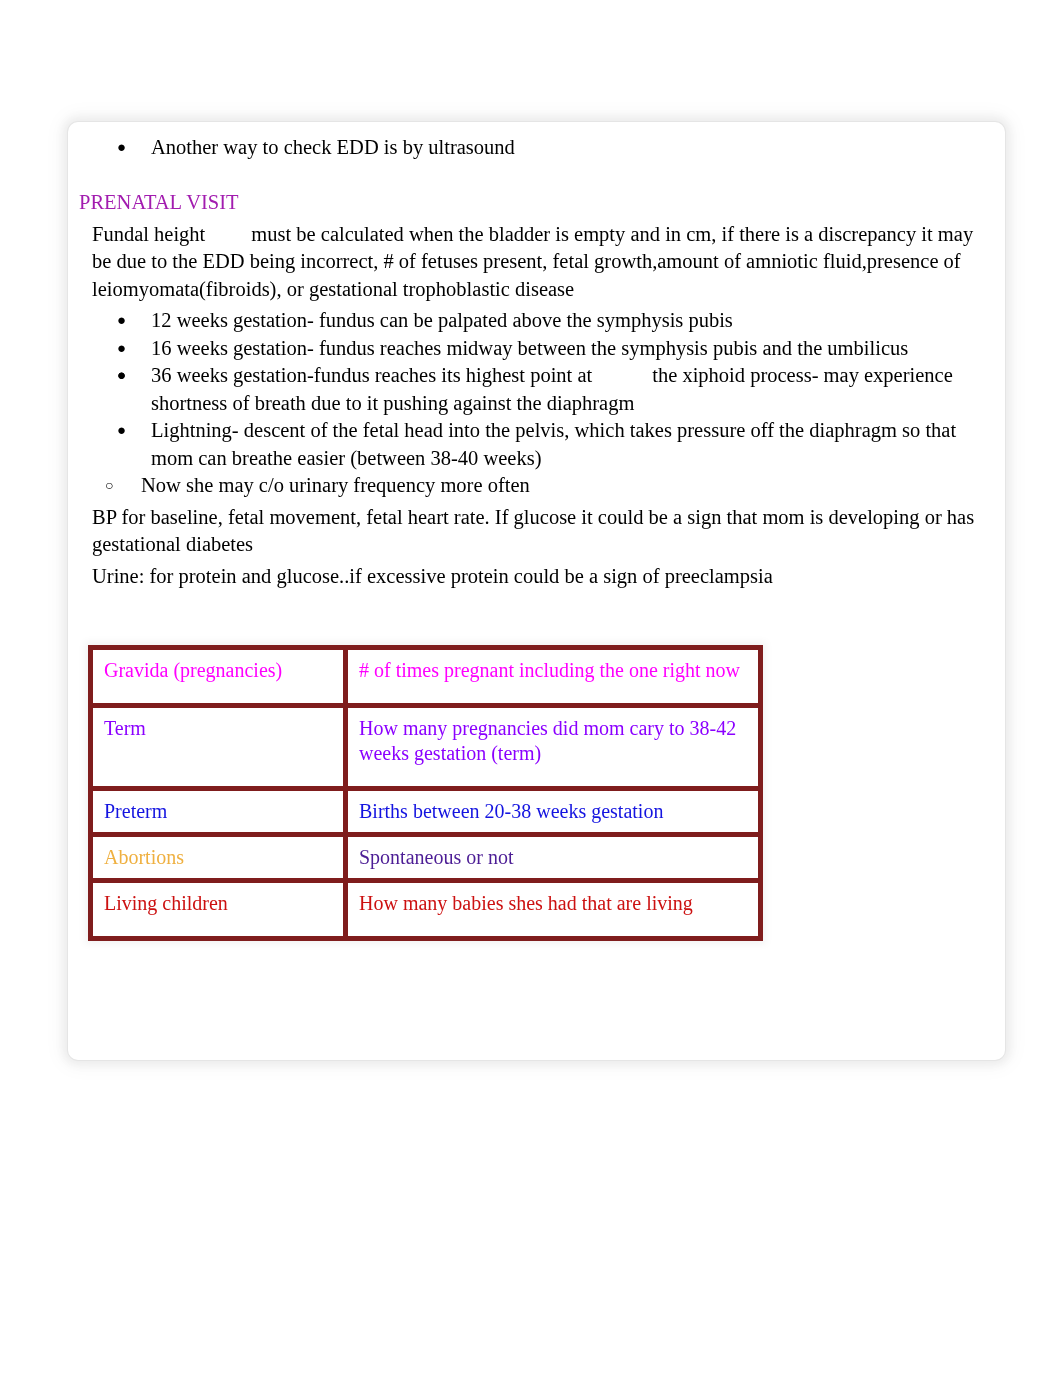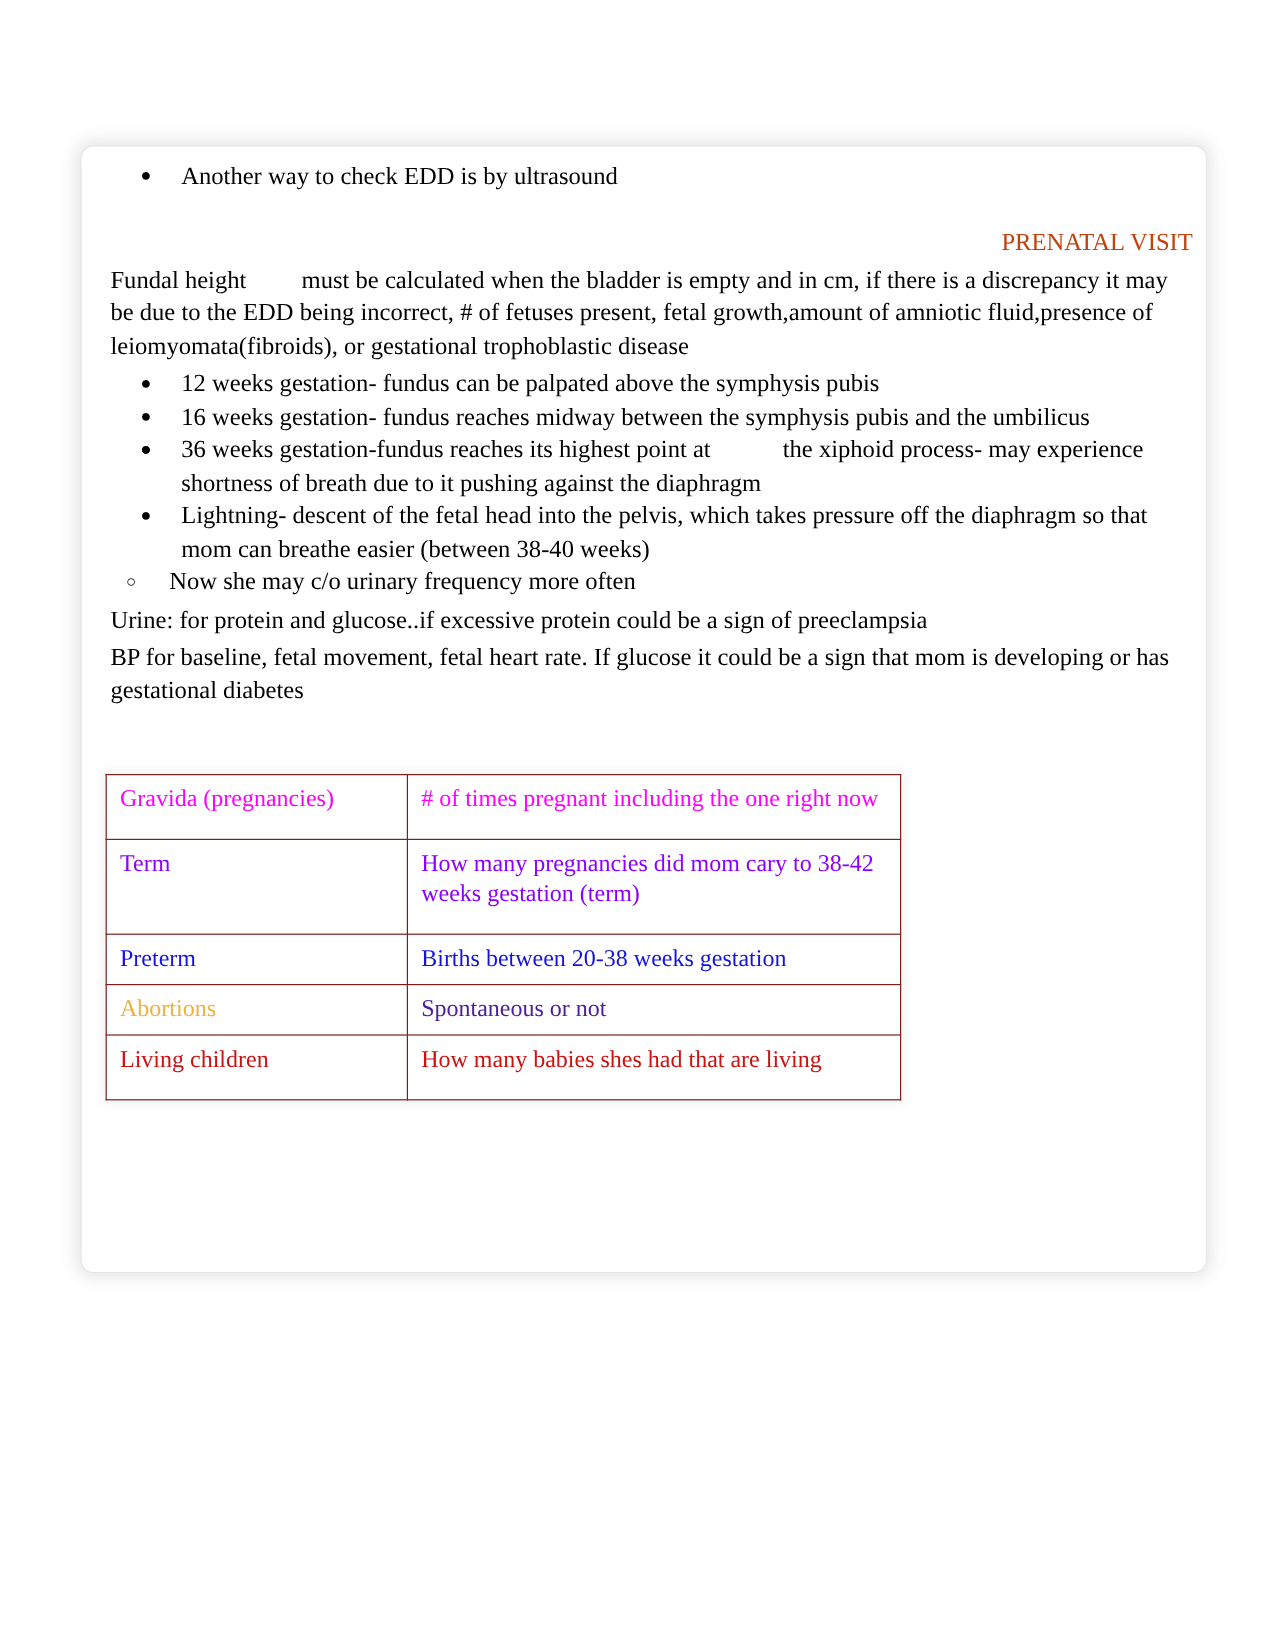--- a/index.html
+++ b/index.html
@@ -42,22 +42,22 @@
   .para {
     font-size: 20.5px;
     line-height: 27.5px;
     color: #000000;
     margin: 4px;
     padding: 0 0 0 9px;
   }
   .center-head {
     font-size: 20.5px;
     line-height: 27.5px;
-    color: #c2410c;
-    text-align: right;
+    color: #a21caf;
+    text-align: left;
     margin: 0;
     padding: 0;
   }
   .tabgap {
     display: inline-block;
     width: 46px;
   }
   .tabgap-wide {
     display: inline-block;
     width: 60px;
@@ -116,21 +116,21 @@
   
   .gtpal-table {
     margin-top: 25px;
     margin-left: 9px;
     border-collapse: collapse;
     width: 618px;
     table-layout: fixed;
     box-shadow: 0 0 8px 3px rgba(0,0,0,0.05);
   }
   .gtpal-table td {
-    border: 1px solid #7f1d1d;
+    border: 5px solid #7f1d1d;
     vertical-align: top;
     padding: 8px 11px 20px 11px;
     font-size: 20px;
     line-height: 25px;
     background: #ffffff;
   }
   .gtpal-table td.c1 { width: 228px; }
   .gtpal-table td.c2 { width: 388px; }
   .gtpal-table tr.tight td {
     padding-bottom: 8px;
@@ -177,22 +177,22 @@
       </li>
     </ul>
 
     <ul class="lvl2">
       <li>
         <span class="bullet-circ">○</span>
         <span>Now she may c/o urinary frequency more often</span>
       </li>
     </ul>
 
+    <p class="para">BP for baseline, fetal movement, fetal heart rate. If glucose it could be a sign that mom is developing or has gestational diabetes</p>
     <p class="para">Urine:  for protein and glucose..if excessive protein could be a sign of preeclampsia</p>
-    <p class="para">BP for baseline, fetal movement, fetal heart rate. If glucose it could be a sign that mom is developing or has gestational diabetes</p>
 
     <div class="spacer-small"></div>
 
 
     <table class="gtpal-table">
       <tbody>
         <tr>
           <td class="c1" style="color: rgb(255, 0, 255);">Gravida (pregnancies)</td>
           <td class="c2" style="color: rgb(255, 0, 255);"># of times pregnant including the one right now</td>
         </tr>

